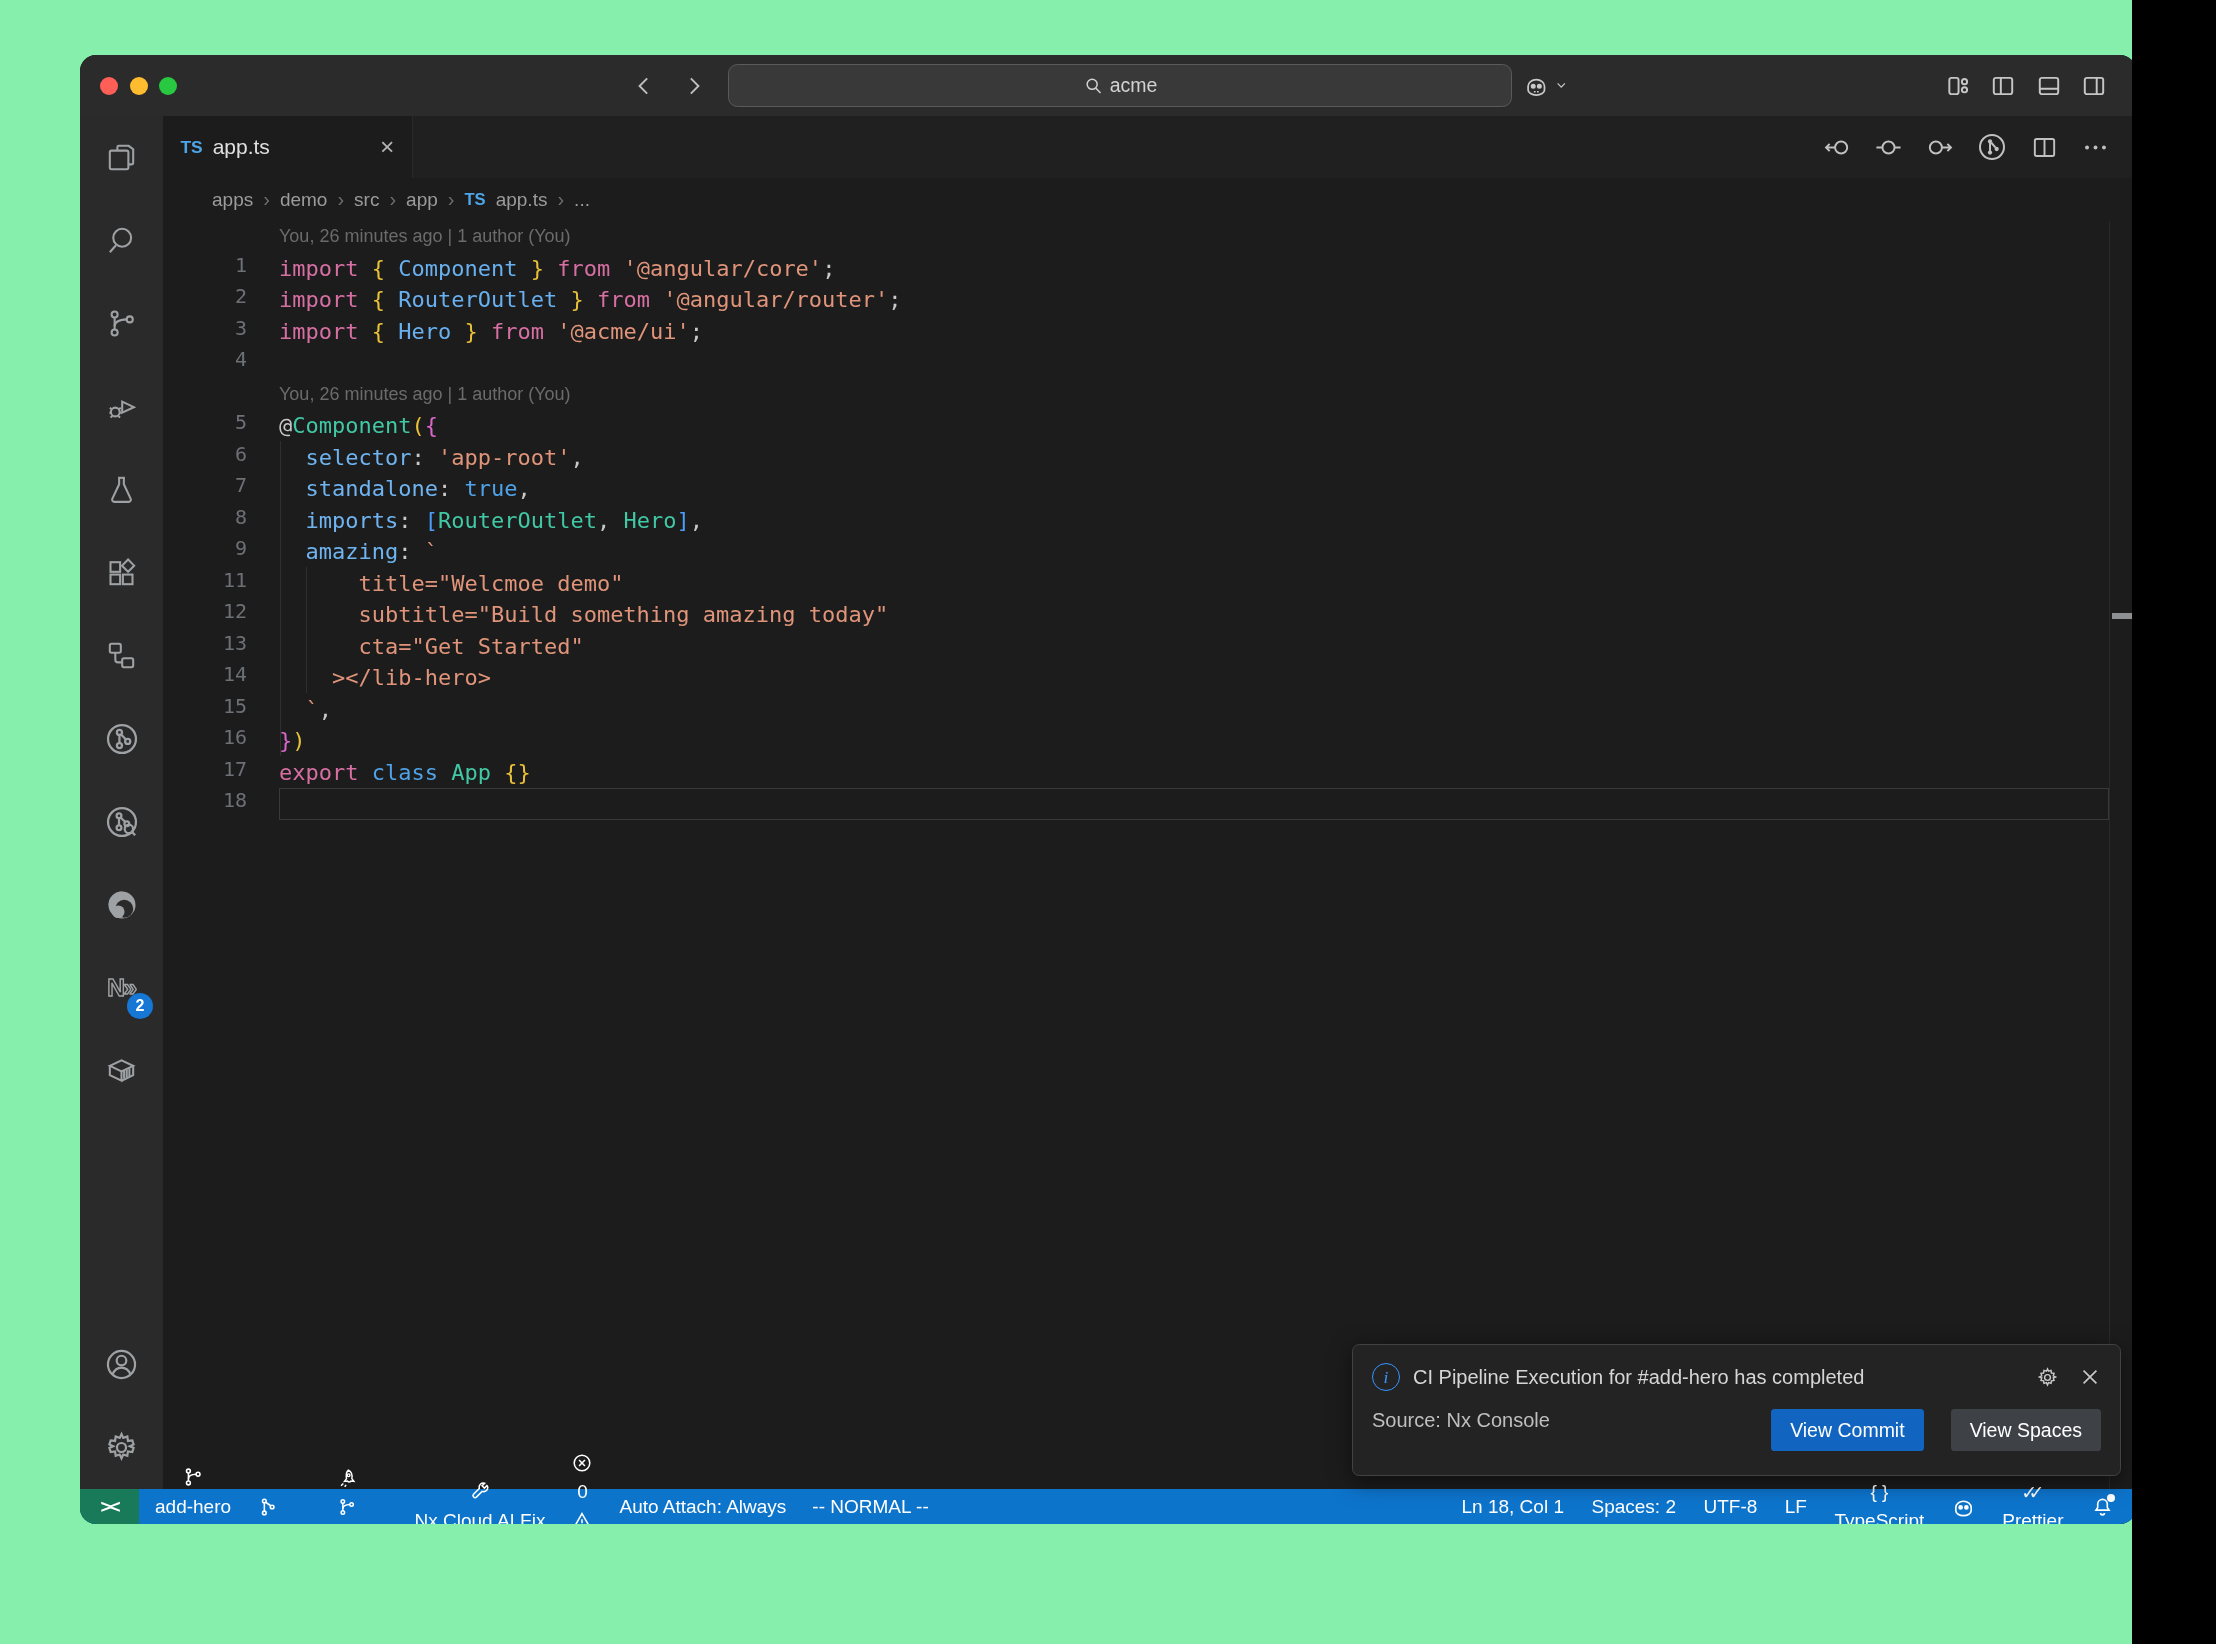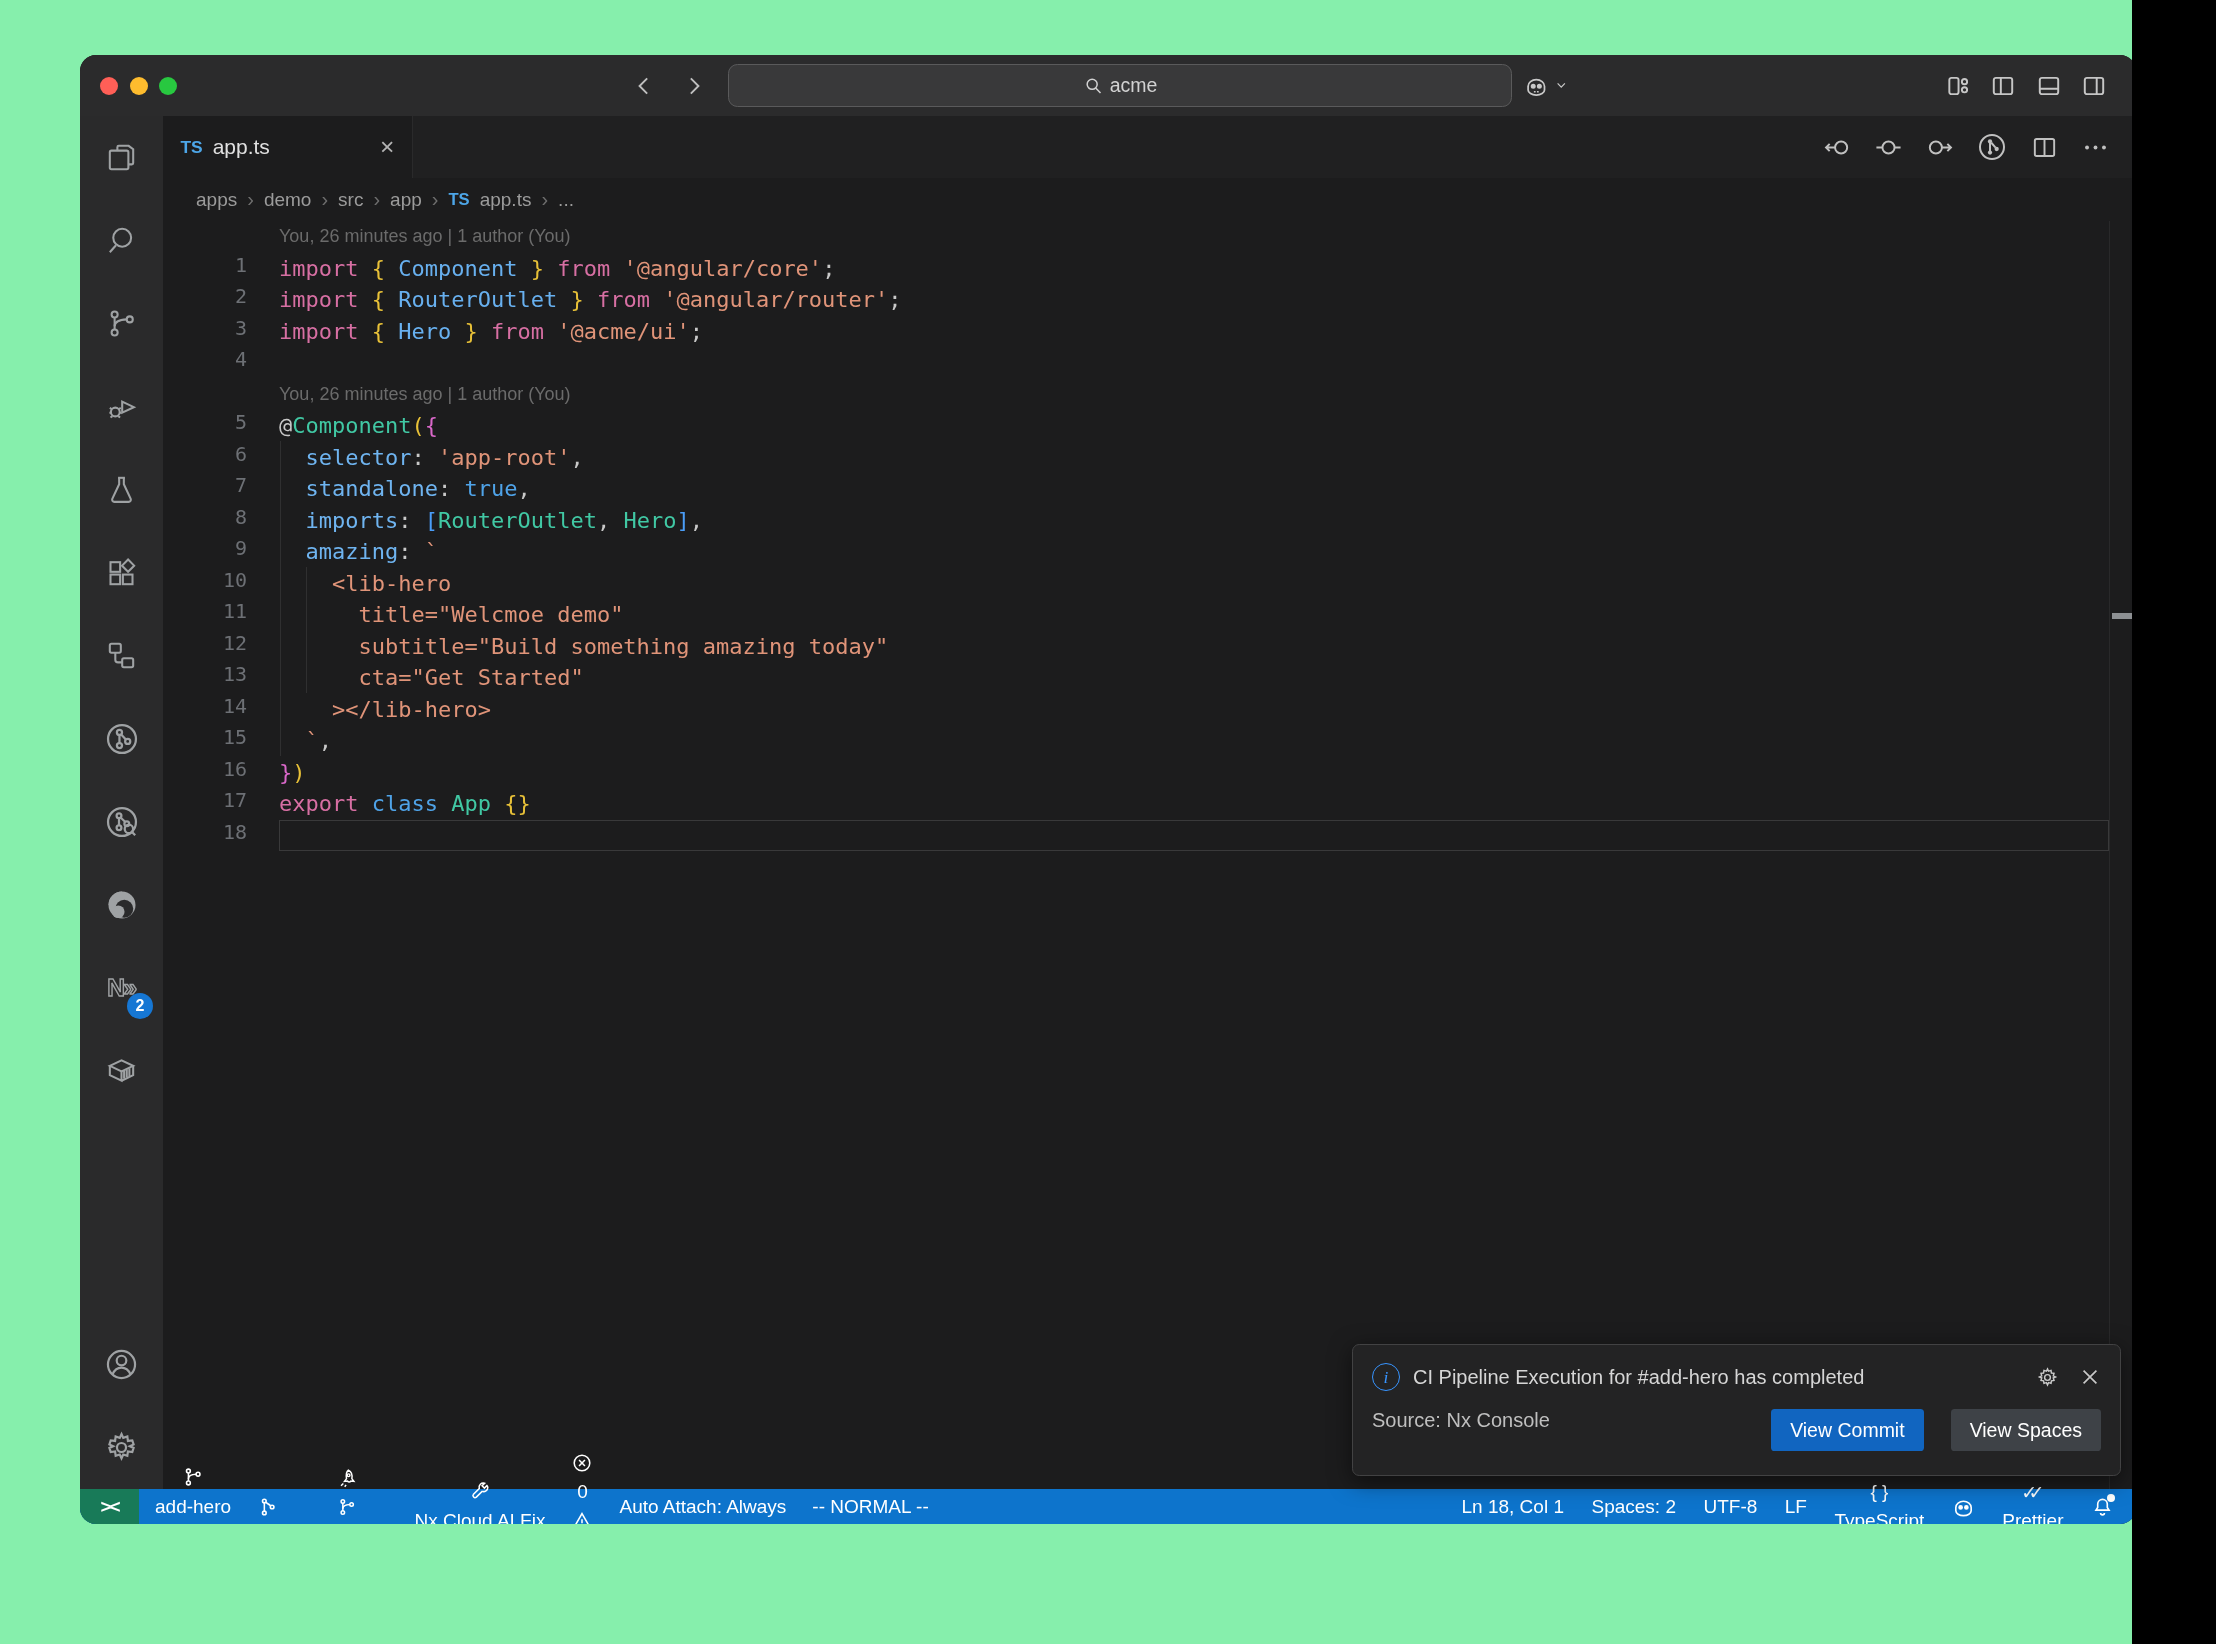--- a/index.html
+++ b/index.html
@@ -28,21 +28,21 @@
   .ab-bottom{margin-top:auto;}
   .editorcol{flex:1 1 auto;display:flex;flex-direction:column;min-width:0;background:#1c1c1d;}
   
   .tabbar{height:62px;background:#202021;display:flex;align-items:stretch;flex:0 0 auto;}
   .tab{width:214px;background:#1c1c1d;display:flex;align-items:center;padding:0 17.4px;gap:10px;border-right:0.7px solid #2a2a2b;}
   .tab-badge{color:#4da6e8;font-weight:bold;font-size:17.4px;}
   .tab-name{color:#e0e0e0;font-size:21px;}
   .tab-close{margin-left:auto;color:#b3b3b3;font-size:24.6px;line-height:24.6px;}
   .tab-actions{margin-left:auto;display:flex;align-items:center;gap:22px;padding-right:26px;color:#c0c0c0;}
   
-  .breadcrumbs{height:43px;display:flex;align-items:center;padding-left:33px;gap:10px;color:#9b9b9b;font-size:19px;flex:0 0 auto;}
+  .breadcrumbs{height:43px;display:flex;align-items:center;padding-left:49px;gap:10px;color:#9b9b9b;font-size:19px;flex:0 0 auto;}
   .bc-sep{color:#6f6f6f;font-size:20px;}
   .bc-ts{color:#4da6e8;font-weight:bold;font-size:16.6px;}
   
   .codearea{position:relative;flex:1 1 auto;overflow:hidden;font-family:"DejaVu Sans Mono",monospace;}
   .crow{height:31.5px;display:flex;}
   .lnum{width:116px;flex:0 0 auto;text-align:right;padding-right:32px;box-sizing:border-box;
         color:#6d7075;font-size:20px;font-family:"DejaVu Sans Mono",monospace;}
   .ltxt{flex:1 1 auto;white-space:pre;font-size:22px;height:100%;display:flex;align-items:center;}
   .crow.cur .ltxt{border:1.4px solid #39393a;box-sizing:border-box;margin-right:27.5px;}
   .blame{font-family:"Liberation Sans",sans-serif;font-size:18px;color:#6b6b6b;}
@@ -371,24 +371,20 @@
               </div>
               <div class="crow">
                 <span class="lnum">8</span>
                 <span class="ltxt"><span class="tk-punc">  </span><span class="tk-prop">imports</span><span class="tk-punc">: </span><span class="tk-b3">[</span><span class="tk-type">RouterOutlet</span><span class="tk-punc">, </span><span class="tk-type">Hero</span><span class="tk-b3">]</span><span class="tk-punc">,</span></span>
               </div>
               <div class="crow">
                 <span class="lnum">9</span>
                 <span class="ltxt"><span class="tk-punc">  </span><span class="tk-prop">amazing</span><span class="tk-punc">: </span><span class="tk-str">`</span></span>
               </div>
               <div class="crow">
-                <span class="lnum">10</span>
-                <span class="ltxt"><span class="tk-str">    &lt;lib-hero</span></span>
-              </div>
-              <div class="crow">
                 <span class="lnum">11</span>
                 <span class="ltxt"><span class="tk-str">      title="Welcmoe demo"</span></span>
               </div>
               <div class="crow">
                 <span class="lnum">12</span>
                 <span class="ltxt"><span class="tk-str">      subtitle="Build something amazing today"</span></span>
               </div>
               <div class="crow">
                 <span class="lnum">13</span>
                 <span class="ltxt"><span class="tk-str">      cta="Get Started"</span></span>

